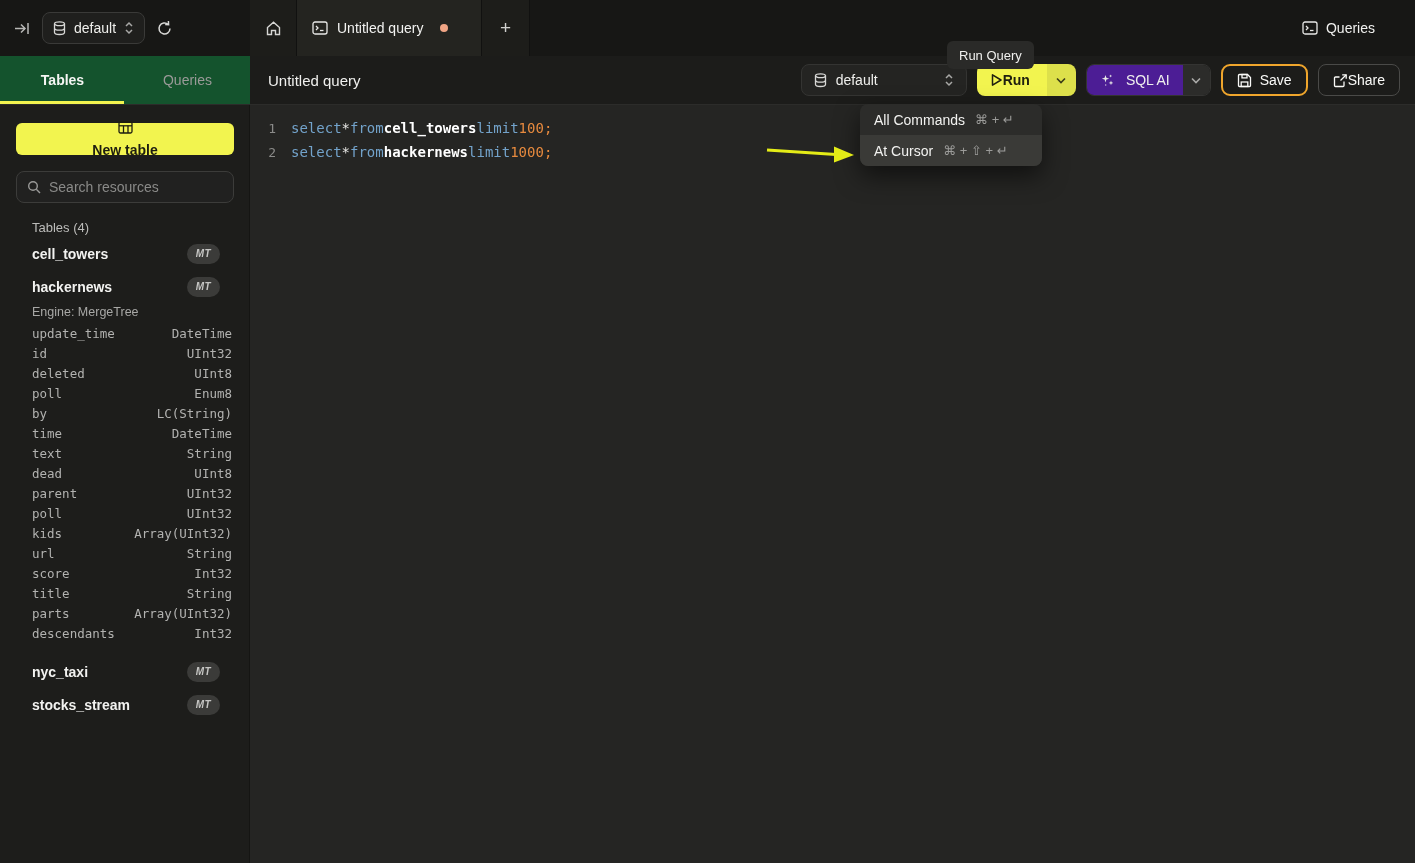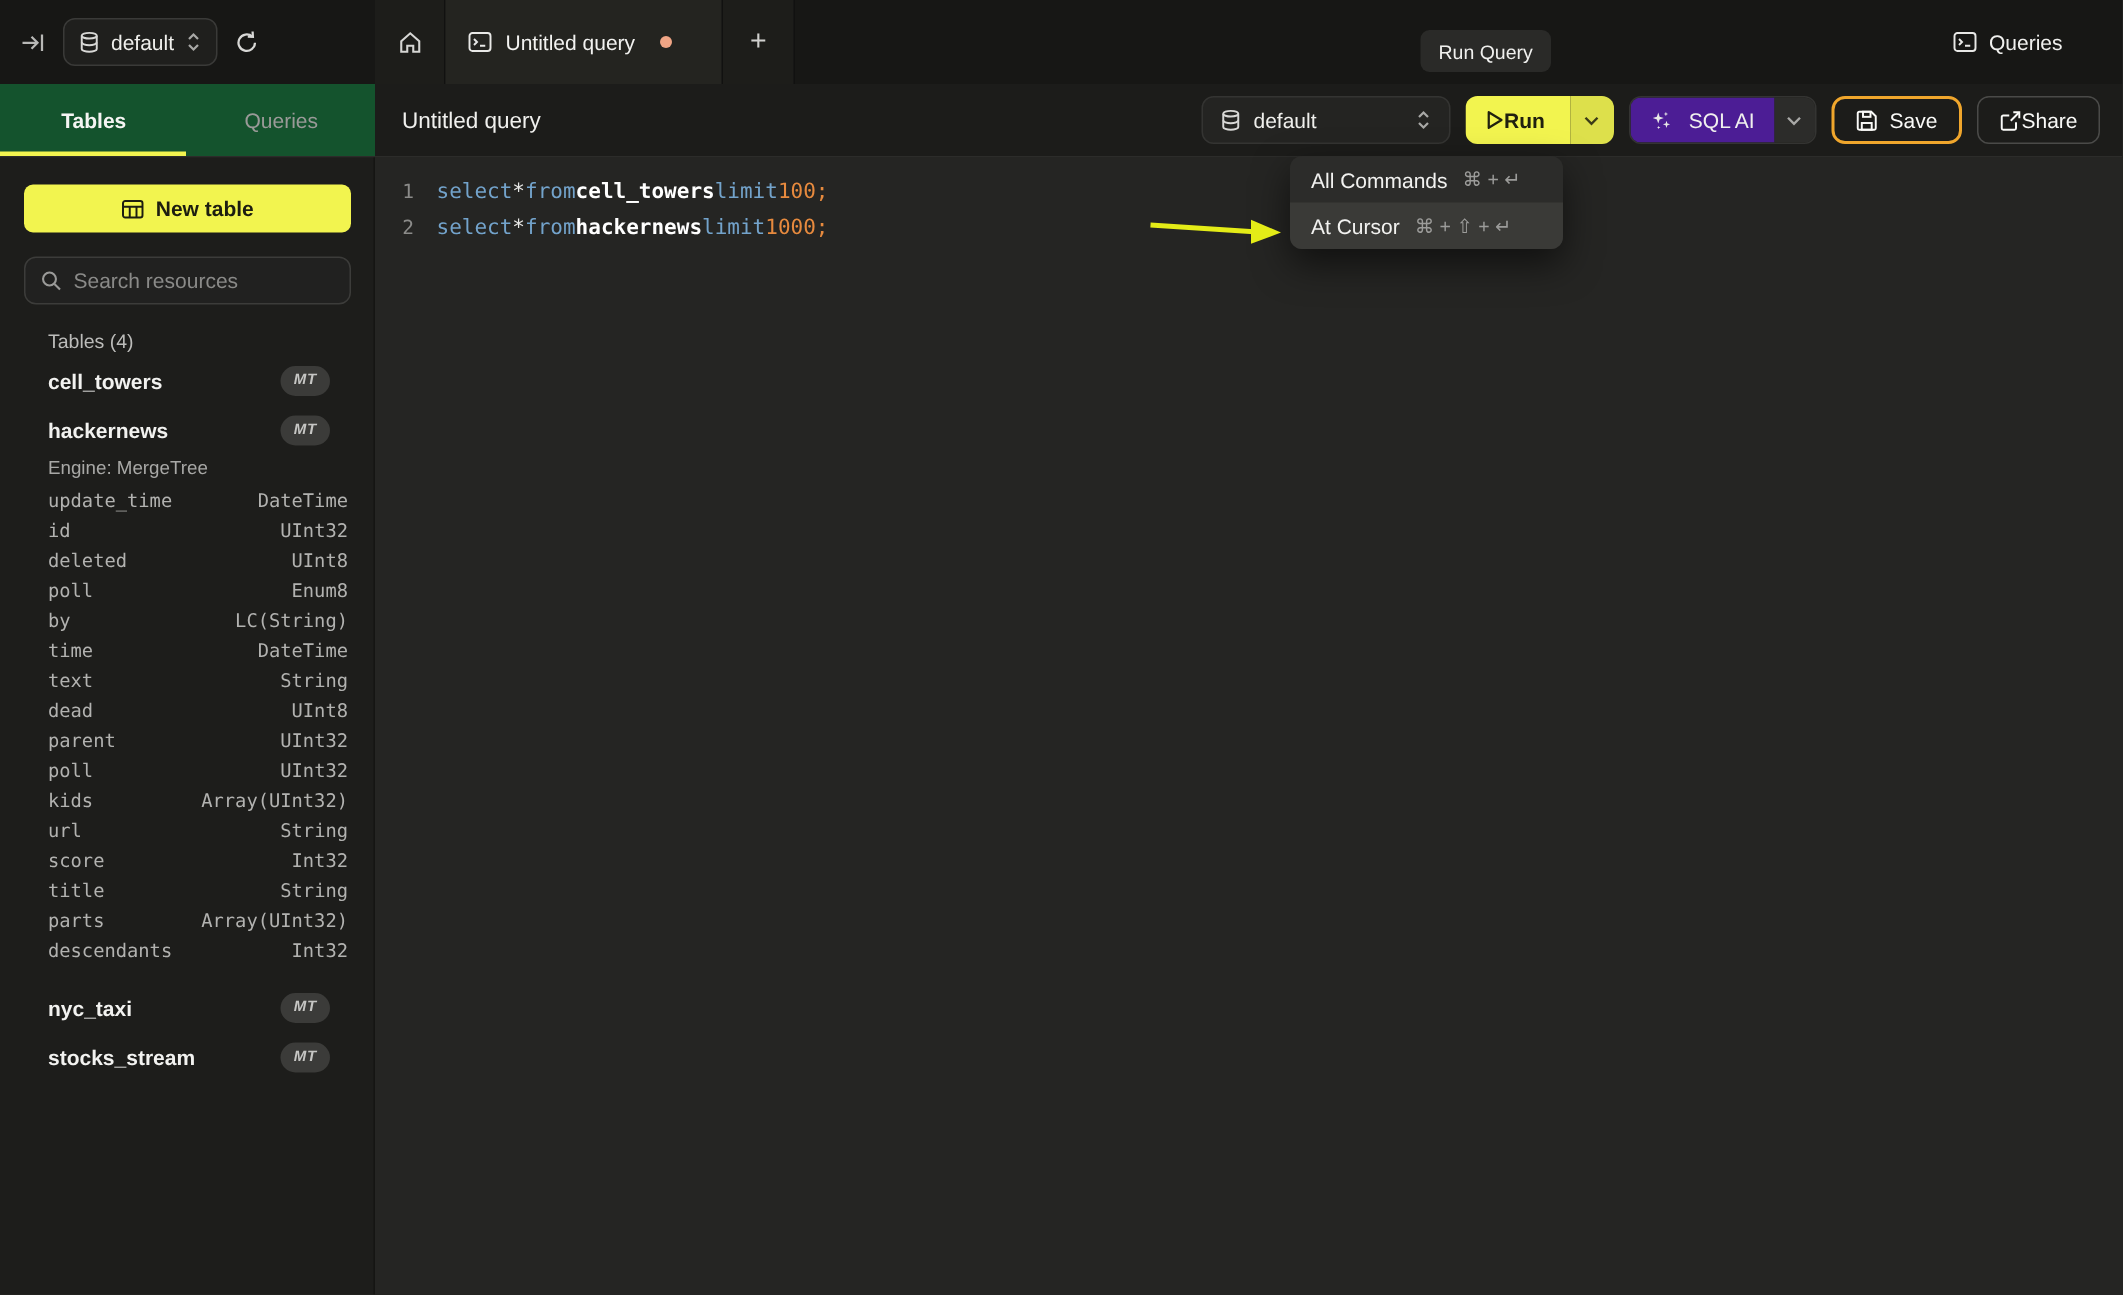--- a/index.html
+++ b/index.html
@@ -61,21 +61,21 @@
   .share-btn { height:32px; display:flex; align-items:center; gap:0; padding:0 14px;
     background:#1c1c1a; border:1px solid #4a4a48; border-radius:8px;
     color:#fafaf8; font-size:14px; font-weight:500; cursor:pointer; }
 
   
   .main { display:flex; height:758px; }
 
   .sidebar { width:250px; background:#1d1d1b; border-right:1px solid #151513; overflow:hidden; }
   .new-table-btn { display:flex; align-items:center; justify-content:center; gap:8px;
     margin:18px 16px 0; width:218px; height:32px; background:var(--accent-yellow,#f2f44f);
-    border:none; border-radius:6px; color:#1d1d10; font-size:14px; font-weight:600; cursor:pointer; }
+    border:none; border-radius:6px; color:#1d1d10; font-size:14px; font-weight:600; cursor:pointer;flex-direction:column; }
   .search-box { display:flex; align-items:center; gap:8px; margin:16px 16px 0; width:218px; height:32px;
     padding:0 10px; background:#212120; border:1px solid #3c3c3a; border-radius:8px; }
   .search-box input { flex:1; background:none; border:none; outline:none; color:#d8d8d6; font-size:14px; }
   .search-box input::placeholder { color:#8a8a88; }
   .section-label { margin:17px 0 2px 32px; font-size:13px; color:#bcbcba; }
   .table-row { height:33px; display:flex; align-items:center; padding:0 29px 0 32px; cursor:pointer; }
   .table-name { font-size:14px; font-weight:600; color:#f2f2f0; }
   .mt-badge { margin-left:auto; width:33px; height:20px; border-radius:10px; background:#3b3b39;
     color:#c6c6c4; font-size:10px; font-weight:700; letter-spacing:.5px; display:grid; place-items:center;font-style:italic; }
   .engine-row { padding:2px 0 4px 32px; font-size:12.5px; color:#a8a8a6; }
@@ -87,21 +87,21 @@
   .editor { flex:1; background:#252523; padding-top:11px; font-family:"DejaVu Sans Mono", monospace; font-size:14px; }
   .code-line { display:flex; align-items:center; height:24px; }
   .ln { width:26px; text-align:right; color:#8b8b89; font-size:13px; margin-right:15px; flex:0 0 auto; }
   .tok-kw { color:var(--kw,#73a3cb); }
   .tok-plain { color:#e8e8e6; }
   .tok-tbl { color:#ffffff; font-weight:bold; }
   .tok-num { color:var(--num,#e78a3e); }
   .tok-punc { color:var(--num,#e78a3e); }
 
   
-  .tooltip { position:absolute; left:947px; top:20px; height:28px; padding:0 12px;
+  .tooltip { position:absolute; left:947px; top:41px; height:28px; padding:0 12px;
     background:#2a2a28; border-radius:6px; display:flex; align-items:center;
     font-size:13px; color:#f0f0ee; z-index:50; }
   .run-menu { position:absolute; left:860px; top:104px; width:182px; background:#2c2c2a;
     border-radius:8px; overflow:hidden; box-shadow:0 10px 24px rgba(0,0,0,.55); z-index:40; }
   .menu-item { height:31px; display:flex; align-items:center; gap:10px; padding:0 14px;
     font-size:14px; font-weight:500; color:#f2f2f0; cursor:pointer; }
   .menu-item.highlight { background:#3a3a37; }
   .shortcut { color:#9c9c9a; font-size:13px; white-space:nowrap; }
   .arrow-annotation { position:absolute; left:764px; top:141px; z-index:60; pointer-events:none; }
 </style>

